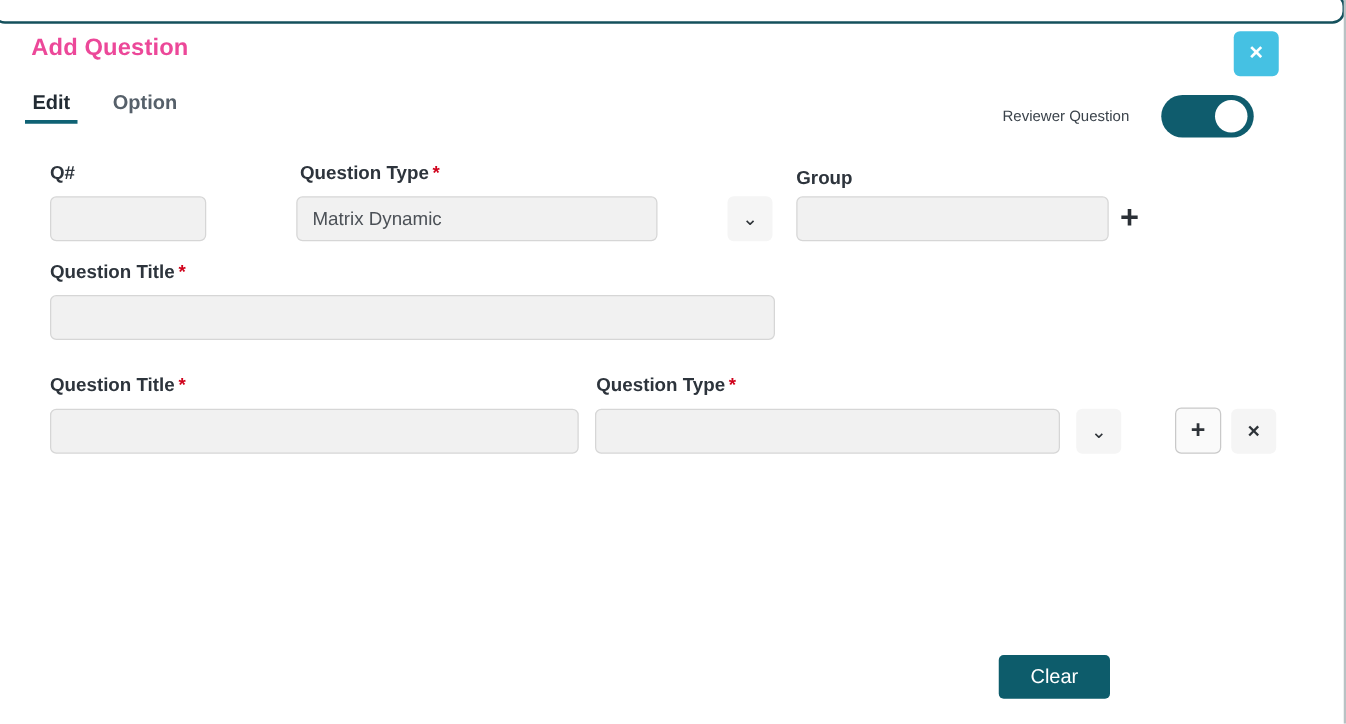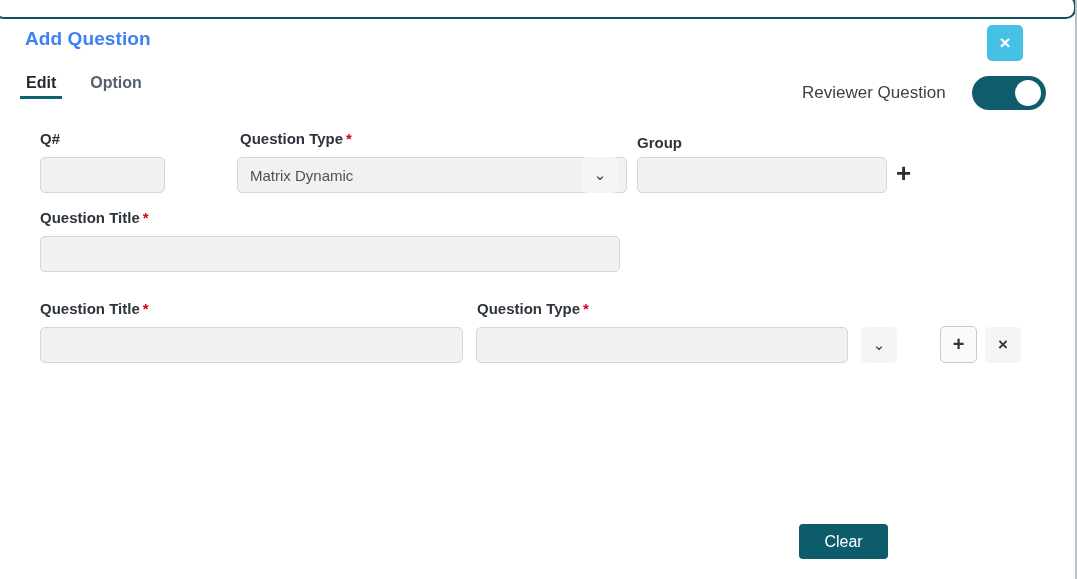--- a/index.html
+++ b/index.html
@@ -40,21 +40,21 @@
     pointer-events: none;
   }
 
   
   #title {
     position: absolute;
     left: 25px;
     top: 28px;
     font-size: 19px;
     font-weight: bold;
-    color: #3b82f6;
+    color: #ec4899;
     letter-spacing: 0.1px;
     text-align: right;
   }
 
   
   #tabs {
     position: absolute;
     left: 20px;
     top: 74px;
     display: flex;
@@ -106,21 +106,21 @@
 
   
   #reviewer-wrap {
     position: absolute;
     left: 802px;
     top: 76px;
     display: flex;
     align-items: center;
   }
   #reviewer-label {
-    font-size: 17px;
+    font-size: 12px;
     color: #3b434b;
     margin-right: 26px;
     white-space: nowrap;
   }
   #reviewer-toggle {
     width: 74px;
     height: 34px;
     border-radius: 17px;
     background: #0f5c6d;
     position: relative;
@@ -185,21 +185,21 @@
     color: #2b3036;
     font-family: "Liberation Sans", sans-serif;
     padding: 0;
     line-height: 1;
   }
 
   
   #lbl-qnum   { left: 40px;  top: 130px; }
   #fld-qnum   { left: 40px;  top: 157px; width: 125px; }
   #lbl-qtype1 { left: 240px; top: 130px; }
-  #fld-qtype1 { left: 237px; top: 157px; width: 390px; }
+  #fld-qtype1 { left: 237px; top: 157px; width: 289px; }
   #btn-qtype1-dd { left: 582px; top: 157px; width: 36px; height: 36px; font-size: 15px; }
   #lbl-group  { left: 637px; top: 134px; }
   #fld-group  { left: 637px; top: 157px; width: 250px; }
   #btn-group-add { left: 896px; top: 160px; font-size: 26px; font-weight: bold; }
 
   
   #lbl-qtitle-main { left: 40px; top: 209px; }
   #fld-qtitle-main { left: 40px; top: 236px; width: 580px; }
 
   

